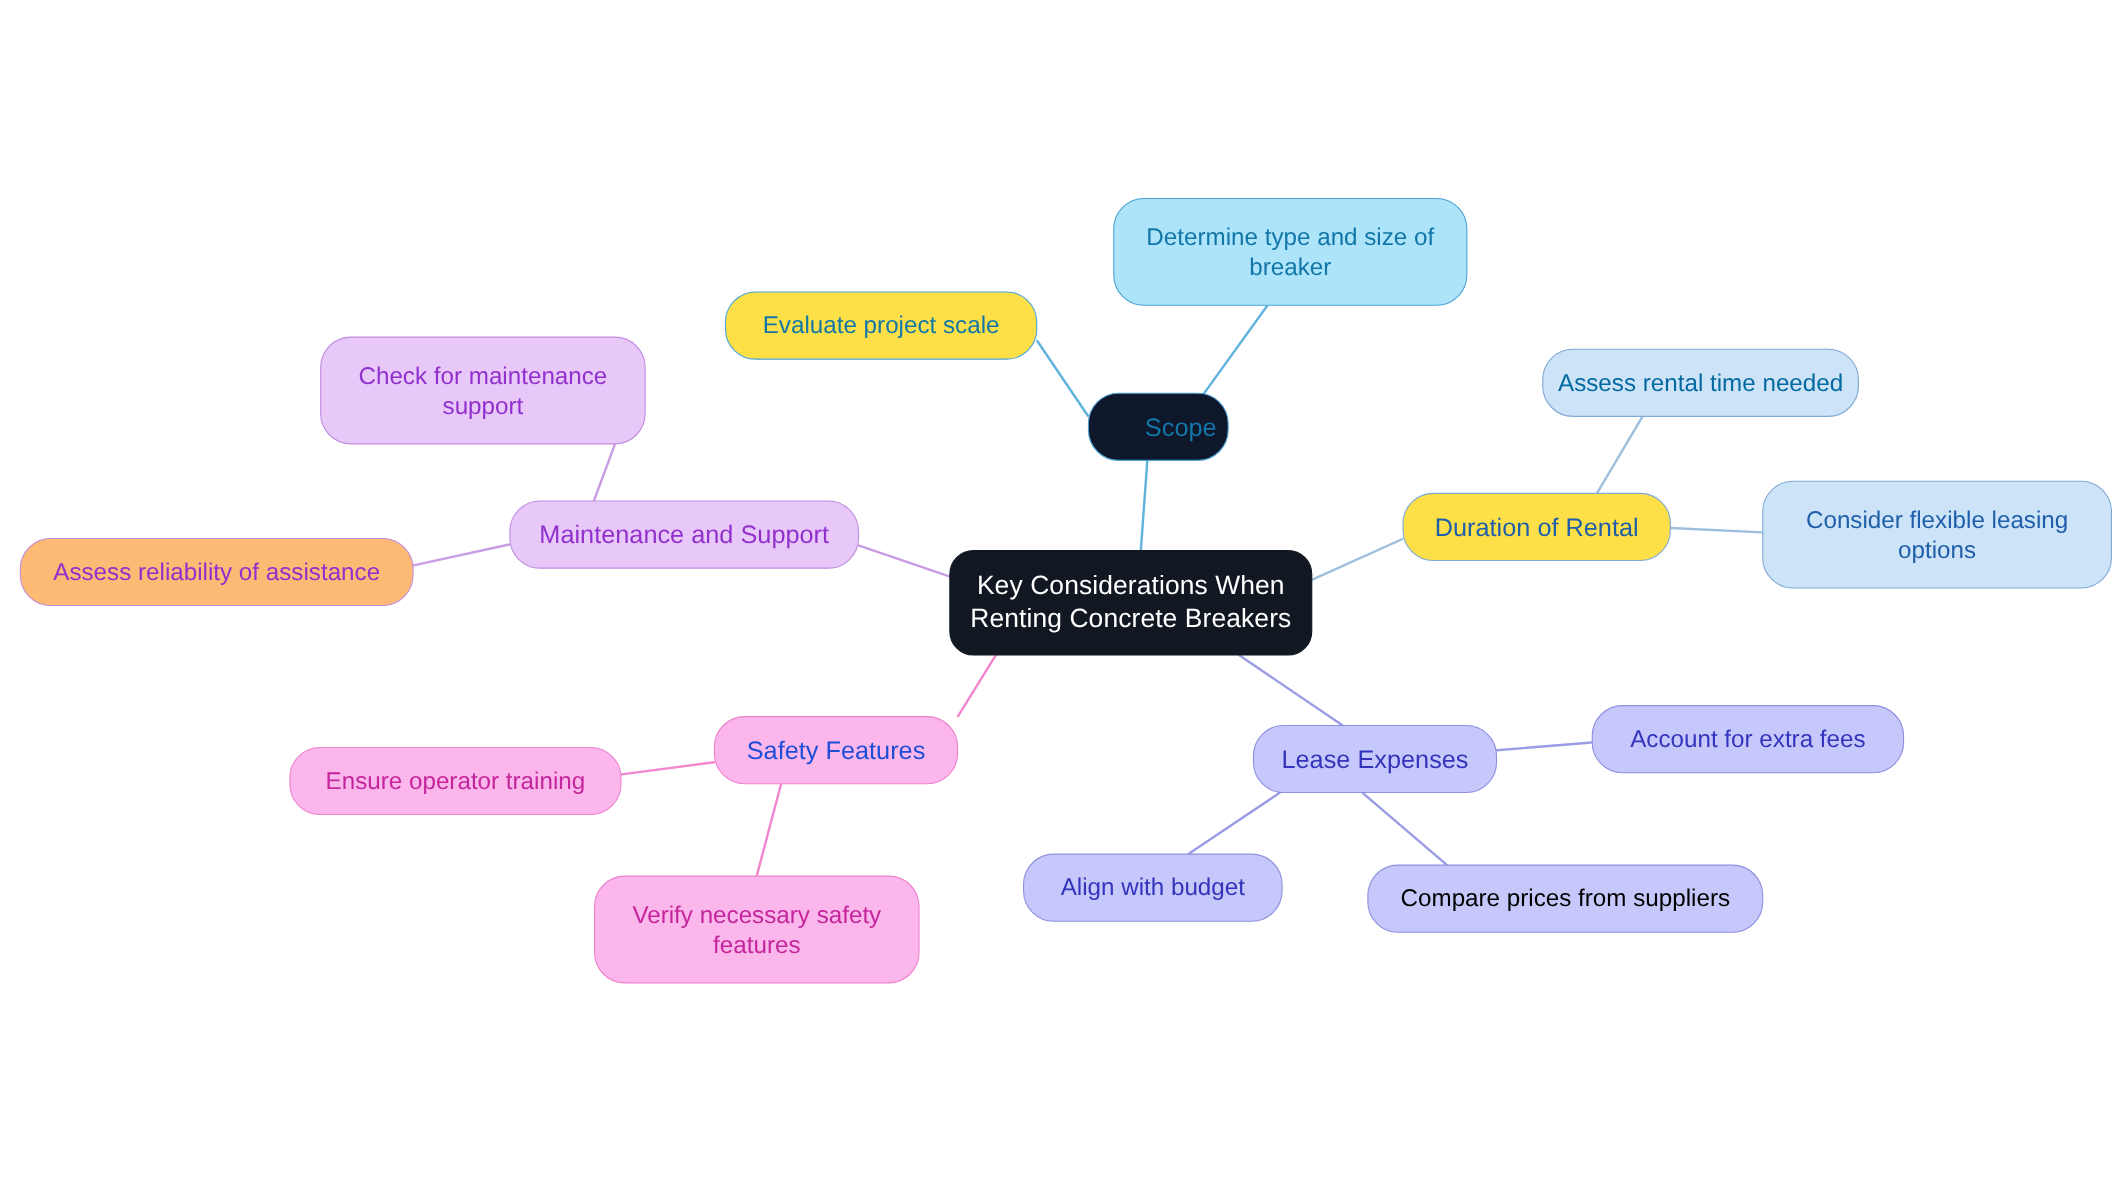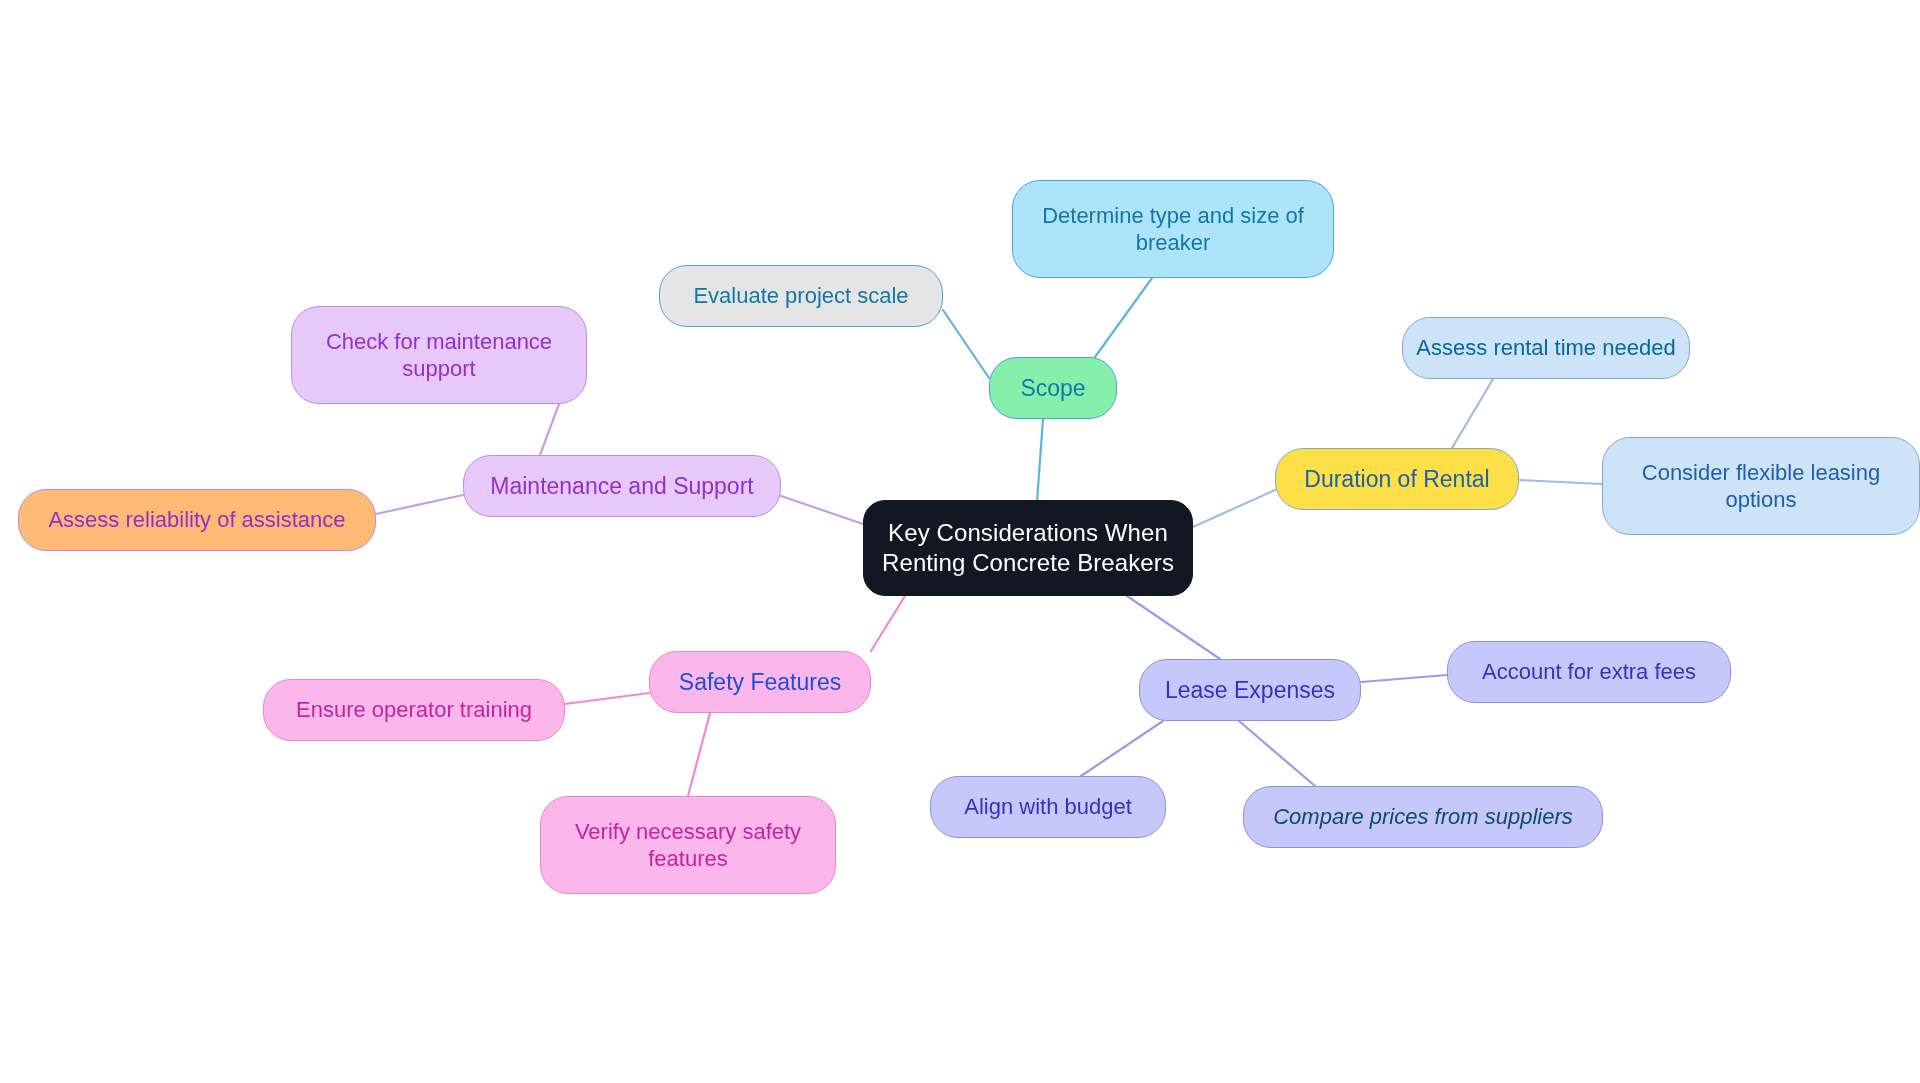--- a/index.html
+++ b/index.html
@@ -71,32 +71,32 @@
       <line x1="905" y1="596" x2="871" y2="651" stroke="#f287d0" stroke-width="2.2" stroke-linecap="round"></line>
       <line x1="649" y1="693" x2="565" y2="704" stroke="#f287d0" stroke-width="2.2" stroke-linecap="round"></line>
       <line x1="710" y1="713" x2="688" y2="796" stroke="#f287d0" stroke-width="2.2" stroke-linecap="round"></line>
       <line x1="863" y1="524" x2="781" y2="496" stroke="#c99de4" stroke-width="2.2" stroke-linecap="round"></line>
       <line x1="540" y1="455" x2="559" y2="404" stroke="#c99de4" stroke-width="2.2" stroke-linecap="round"></line>
       <line x1="463" y1="495" x2="376" y2="514" stroke="#c99de4" stroke-width="2.2" stroke-linecap="round"></line>
     </svg>
   <div id="nodes-layer">
       <div class="node root" style="left: 863px; top: 500px; width: 330px; height: 96px; background: rgb(17, 24, 33); border-color: rgb(17, 24, 33); color: rgb(255, 255, 255);"><span>Key Considerations When
 Renting Concrete Breakers</span></div>
-      <div class="node branch" style="left: 989px; top: 357px; width: 128px; height: 62px; background: #86efac; border-color: rgb(75, 163, 214); color: rgb(18, 119, 168);"><span>Scope</span></div>
+      <div class="node branch" style="left: 989px; top: 357px; width: 128px; height: 62px; background: #0f172a; border-color: rgb(75, 163, 214); color: rgb(18, 119, 168); justify-content: flex-end;"><span>Scope</span></div>
       <div class="node leaf" style="left: 1012px; top: 180px; width: 322px; height: 98px; background: rgb(173, 228, 249); border-color: rgb(75, 163, 214); color: rgb(18, 119, 168);"><span>Determine type and size of
 breaker</span></div>
-      <div class="node leaf" style="left: 659px; top: 265px; width: 284px; height: 62px; background: #e5e5e5; border-color: rgb(75, 163, 214); color: rgb(18, 119, 168);"><span>Evaluate project scale</span></div>
+      <div class="node leaf" style="left: 659px; top: 265px; width: 284px; height: 62px; background: #fde047; border-color: rgb(75, 163, 214); color: rgb(18, 119, 168);"><span>Evaluate project scale</span></div>
       <div class="node branch" style="left: 1275px; top: 448px; width: 244px; height: 62px; background: #fde047; border-color: rgb(127, 169, 212); color: rgb(31, 95, 169);"><span>Duration of Rental</span></div>
       <div class="node leaf" style="left: 1402px; top: 317px; width: 288px; height: 62px; background: rgb(205, 227, 248); border-color: rgb(127, 169, 212); color: #0369a1;"><span>Assess rental time needed</span></div>
       <div class="node leaf" style="left: 1602px; top: 437px; width: 318px; height: 98px; background: rgb(205, 227, 248); border-color: rgb(127, 169, 212); color: rgb(31, 95, 169);"><span>Consider flexible leasing
 options</span></div>
       <div class="node branch" style="left: 1139px; top: 659px; width: 222px; height: 62px; background: rgb(198, 200, 251); border-color: rgb(141, 143, 224); color: rgb(51, 51, 187);"><span>Lease Expenses</span></div>
       <div class="node leaf" style="left: 1447px; top: 641px; width: 284px; height: 62px; background: rgb(198, 200, 251); border-color: rgb(141, 143, 224); color: rgb(51, 51, 187);"><span>Account for extra fees</span></div>
       <div class="node leaf" style="left: 930px; top: 776px; width: 236px; height: 62px; background: rgb(198, 200, 251); border-color: rgb(141, 143, 224); color: rgb(51, 51, 187);"><span>Align with budget</span></div>
-      <div class="node leaf" style="left: 1243px; top: 786px; width: 360px; height: 62px; background: rgb(198, 200, 251); border-color: rgb(141, 143, 224); color: #0c4a6e; font-style: italic;"><span>Compare prices from suppliers</span></div>
+      <div class="node leaf" style="left: 1243px; top: 786px; width: 360px; height: 62px; background: rgb(198, 200, 251); border-color: rgb(141, 143, 224); color: #000000;"><span>Compare prices from suppliers</span></div>
       <div class="node branch" style="left: 649px; top: 651px; width: 222px; height: 62px; background: rgb(251, 183, 236); border-color: rgb(238, 130, 205); color: #1d4ed8;"><span>Safety Features</span></div>
       <div class="node leaf" style="left: 263px; top: 679px; width: 302px; height: 62px; background: rgb(251, 183, 236); border-color: rgb(238, 130, 205); color: rgb(196, 37, 155);"><span>Ensure operator training</span></div>
       <div class="node leaf" style="left: 540px; top: 796px; width: 296px; height: 98px; background: rgb(251, 183, 236); border-color: rgb(238, 130, 205); color: rgb(196, 37, 155);"><span>Verify necessary safety
 features</span></div>
       <div class="node branch" style="left: 463px; top: 455px; width: 318px; height: 62px; background: rgb(231, 200, 248); border-color: rgb(192, 140, 224); color: rgb(145, 48, 204);"><span>Maintenance and Support</span></div>
       <div class="node leaf" style="left: 263px; top: 306px; width: 296px; height: 98px; background: rgb(231, 200, 248); border-color: rgb(192, 140, 224); color: rgb(145, 48, 204); margin-left: 28px;"><span>Check for maintenance
 support</span></div>
       <div class="node leaf" style="left: 18px; top: 489px; width: 358px; height: 62px; background: #fdba74; border-color: rgb(192, 140, 224); color: rgb(145, 48, 204);"><span>Assess reliability of assistance</span></div>
     </div>
 </div>

